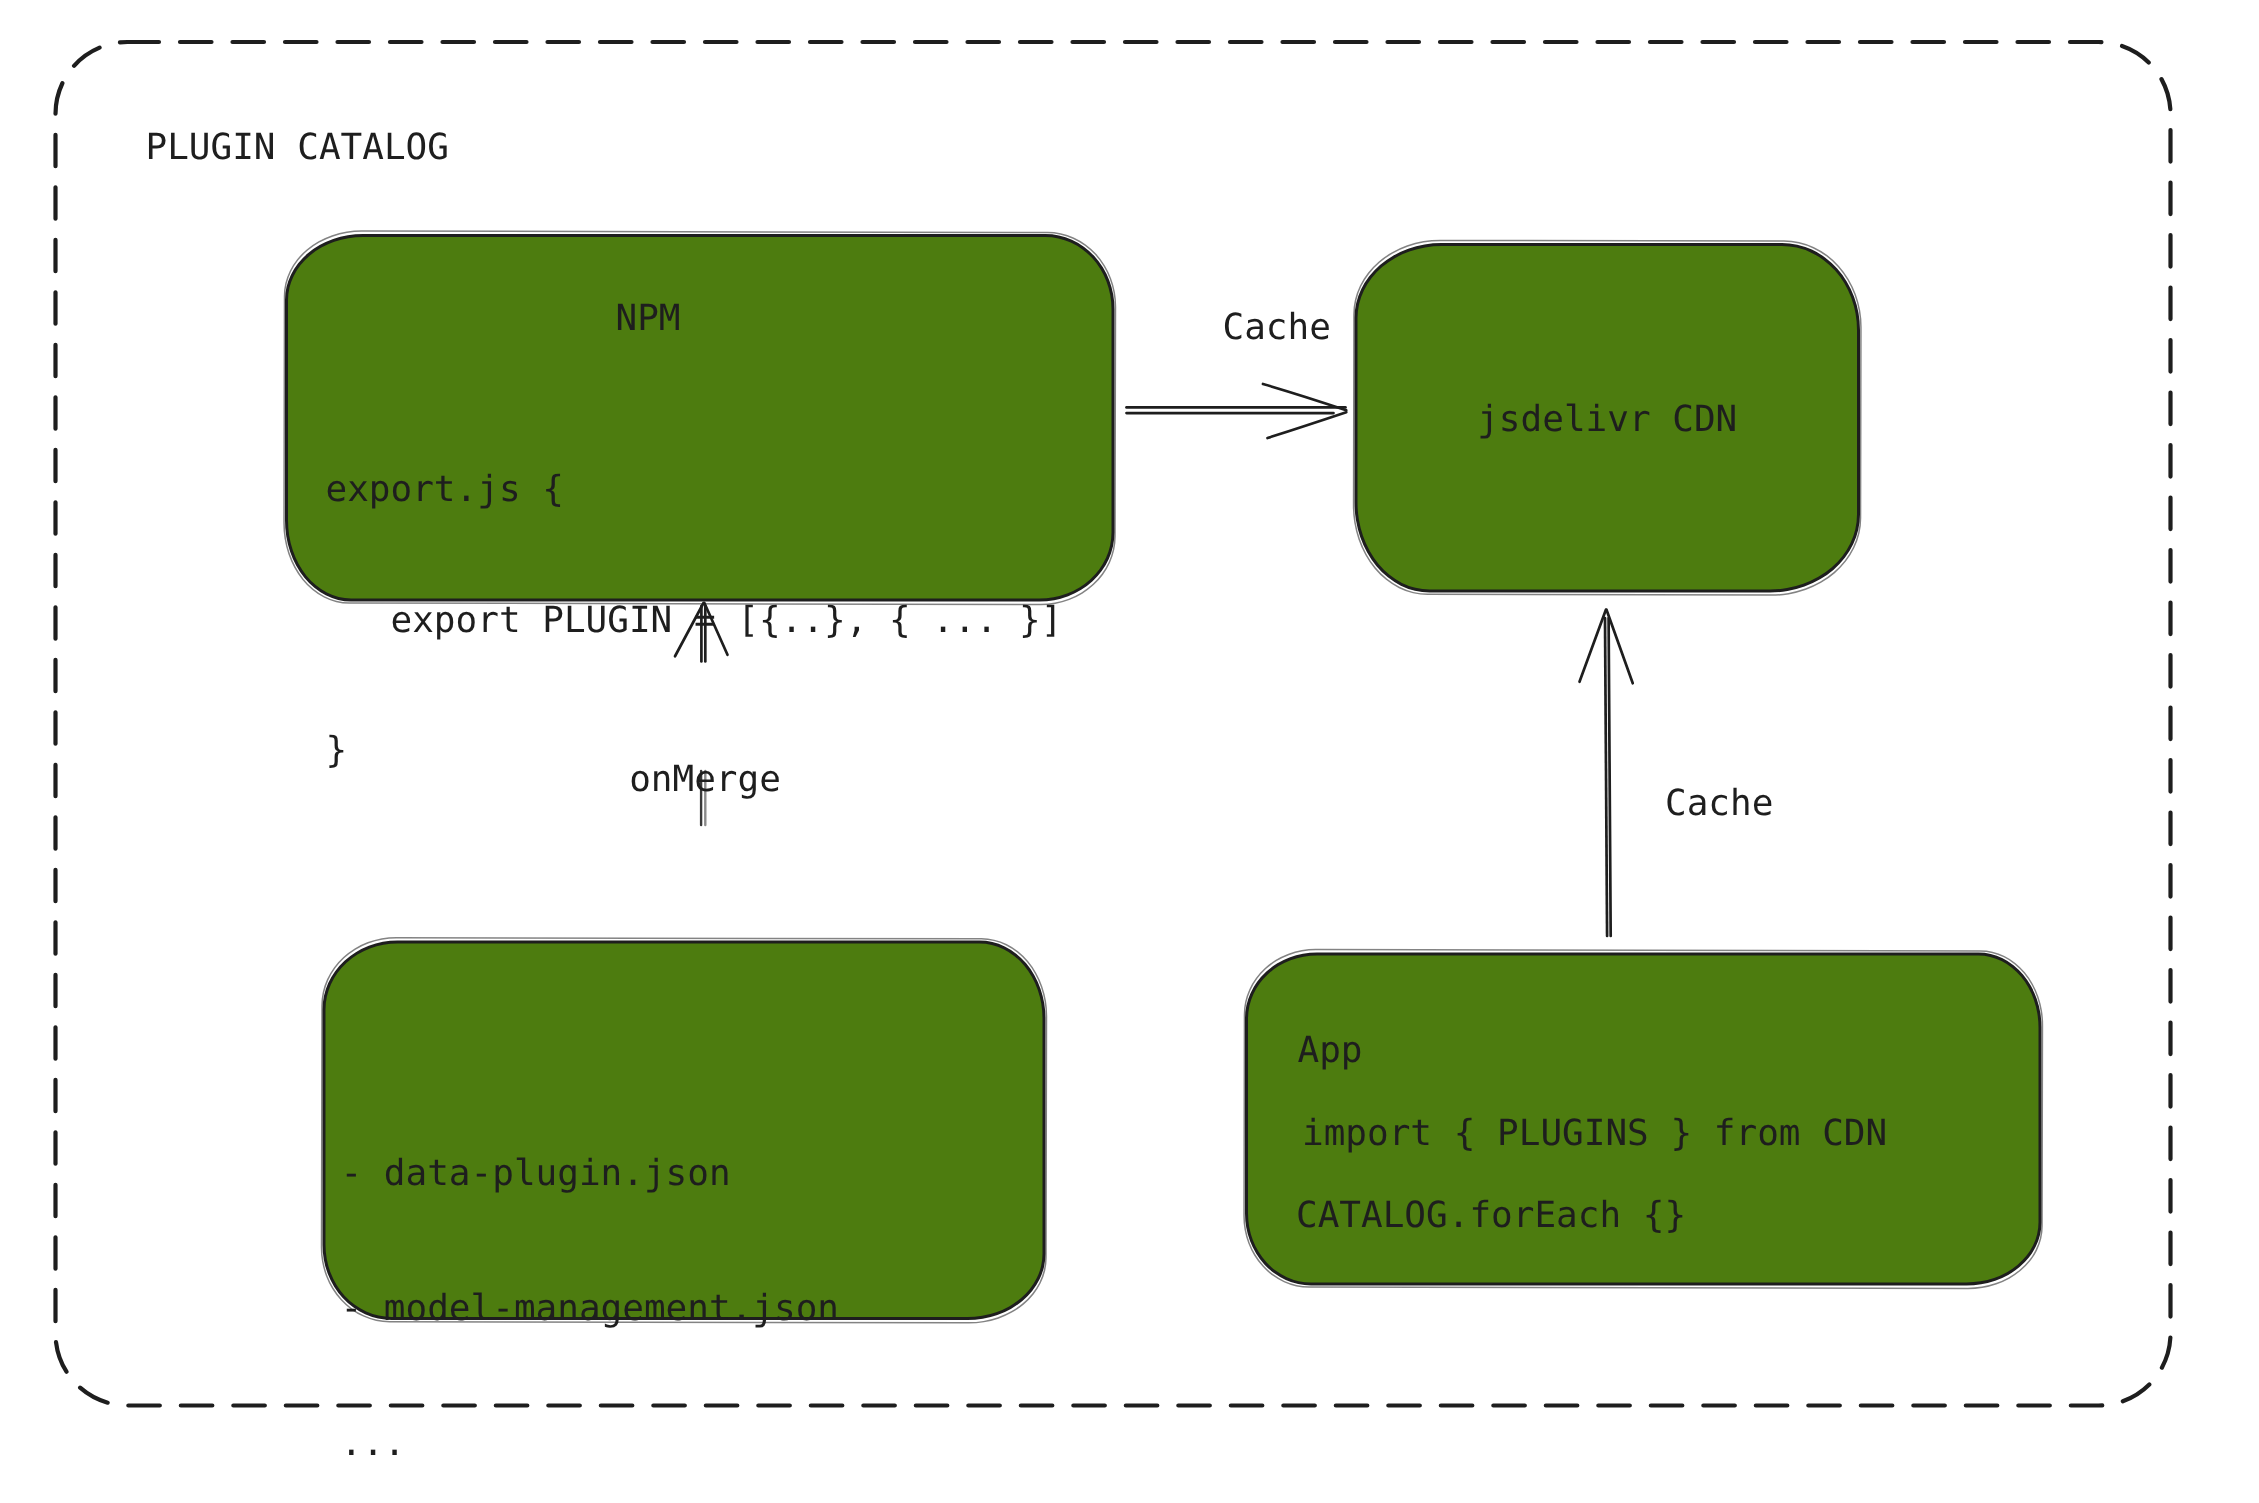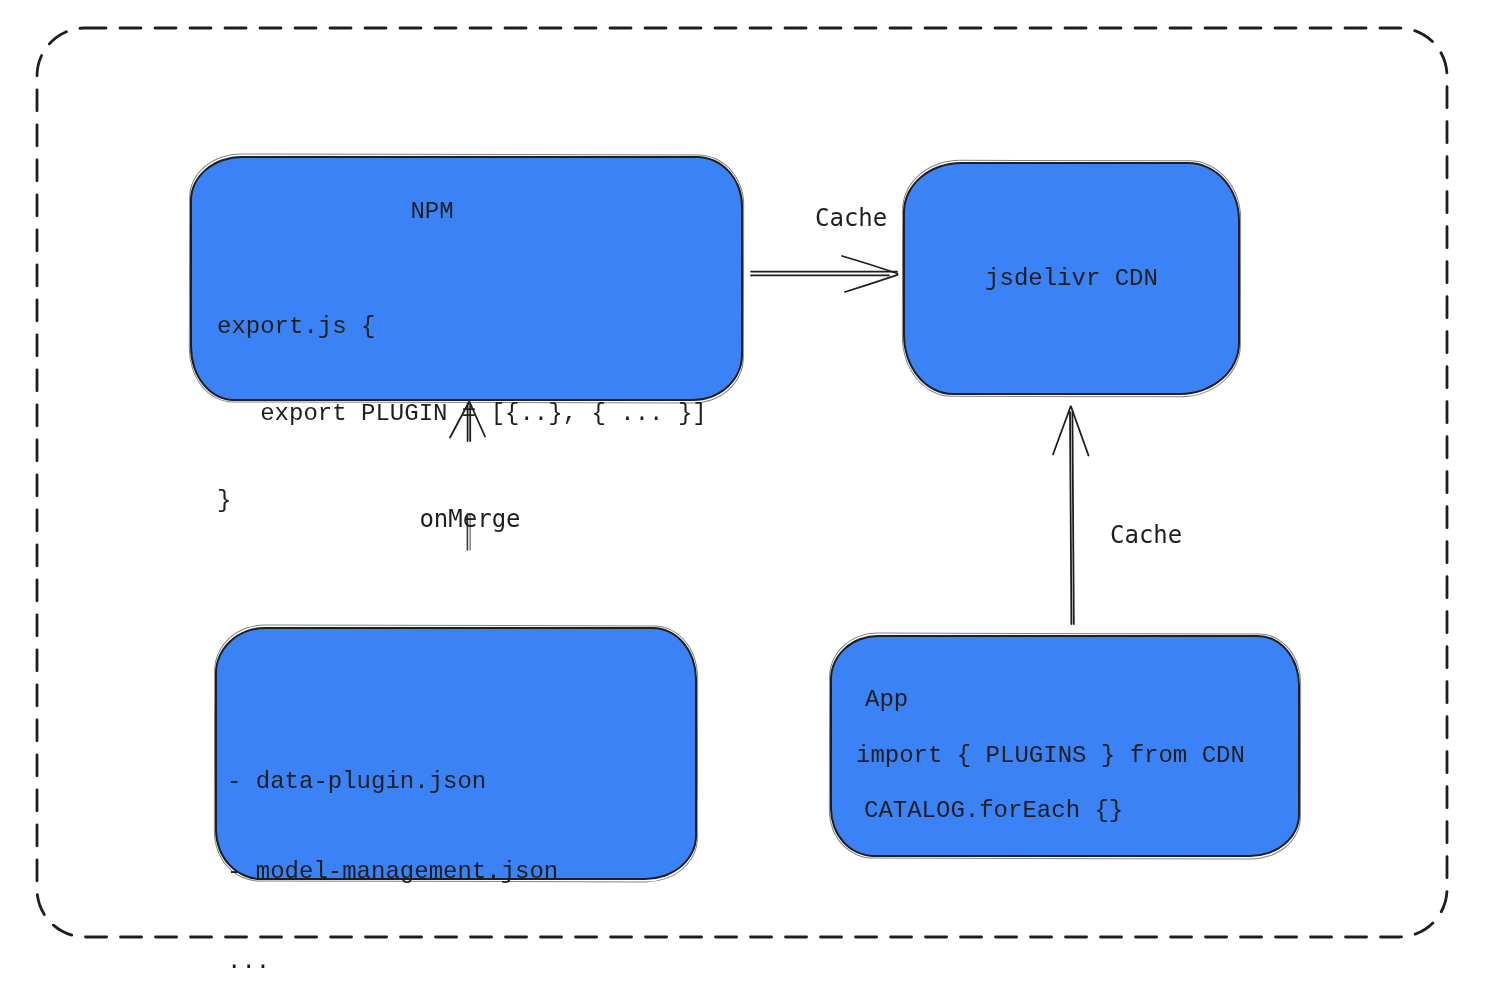--- a/index.html
+++ b/index.html
@@ -3,45 +3,45 @@
 <meta charset="utf-8">
 <style>
   html, body { margin:0; padding:0; background:#ffffff; }
   .canvas {
     position:relative; width:1506px; height:1002px; background:#ffffff;
     font-family:"DejaVu Sans Mono", "Liberation Mono", monospace;
     color:#1e1e1e; overflow:hidden;
   }
   .edges { position:absolute; left:0; top:0; width:1506px; height:1002px; pointer-events:none; }
   .node {
-    position:absolute; border:2px solid #1e1e1e; background:#3b82f6; box-sizing:border-box;font-family:Liberation Mono, monospace;
+    position:absolute; border:2px solid #1e1e1e; background:#4d7c0f; box-sizing:border-box;
   }
   .node::before { 
     content:""; position:absolute; inset:-4px -3px -4px -3px;
     border:1.4px solid rgba(30,30,30,0.55); border-radius:inherit;
     transform:rotate(0.12deg); pointer-events:none;
   }
   .lbl { position:absolute; white-space:pre; font-size:24px; line-height:30px; }
   .code { position:absolute; white-space:pre; font-size:24px; line-height:29px; }
   .center { text-align:center; }
   #npm-node  { left:190px; top:156px; width:553px; height:245px; border-radius:52px 46px 50px 44px / 44px 50px 46px 54px; }
   #cdn-node  { left:903px; top:162px; width:337px; height:233px; border-radius:58px 52px 60px 50px / 50px 58px 52px 60px;
                display:flex; align-items:center; justify-content:center; }
   #repo-node { left:215px; top:627px; width:482px; height:253px; border-radius:50px 44px 52px 46px / 46px 52px 44px 50px; }
-  #app-node  { left:830px; top:635px; width:470px; height:222px; border-radius:48px 42px 50px 44px / 44px 50px 42px 48px;text-align:center; }
+  #app-node  { left:830px; top:635px; width:531px; height:222px; border-radius:48px 42px 50px 44px / 44px 50px 42px 48px;text-align:center; }
   #diagram-title { left:97px;  top:83px; }
   #cache-label   { left:787px; top:203px;margin-left:28px; }
   #build-label   { left:330px; top:444px; width:280px; }
   #repo-label    { left:285px; top:572px; width:300px; font-size:25px; }
   #import-label  { left:1110px; top:520px; }
   #npm-title     { left:0px; top:39px; width:480px; }
   #npm-code      { left:25px; top:96px; }
   #repo-files    { left:10px; top:78px; line-height:30px; }
   #app-title     { left:33px; top:48px; }
-  #app-line1     { left:24px; top:104px; }
+  #app-line1     { left:36px; top:104px; }
   #app-line2     { left:32px; top:159px; }
 </style>
 </head>
 <body>
 
 <div class="canvas">
 
   <svg class="edges" viewBox="0 0 1506 1002" fill="none" stroke="#1e1e1e" stroke-width="1.8" stroke-linecap="round">
     <rect x="37" y="28" width="1410" height="909" rx="48" ry="48" stroke-width="2.8" stroke-dasharray="21 14"></rect>
 
@@ -65,20 +65,21 @@
     </g>
 
     <g>
       <path d="M1071.4 624 L1070 412"></path>
       <path d="M1073.8 624 L1072.4 412"></path>
       <path d="M1070.6 406.5 L1053 454.5"></path>
       <path d="M1071 406.5 L1088.5 455.5"></path>
     </g>
   </svg>
 
+  <div class="lbl" id="diagram-title">PLUGIN CATALOG</div>
 
   <div class="lbl" id="cache-label">Cache</div>
 
   <div class="lbl center" id="build-label">
     <div>onMerge</div>
   </div>
 
 
   <div class="lbl" id="import-label">Cache</div>
 

